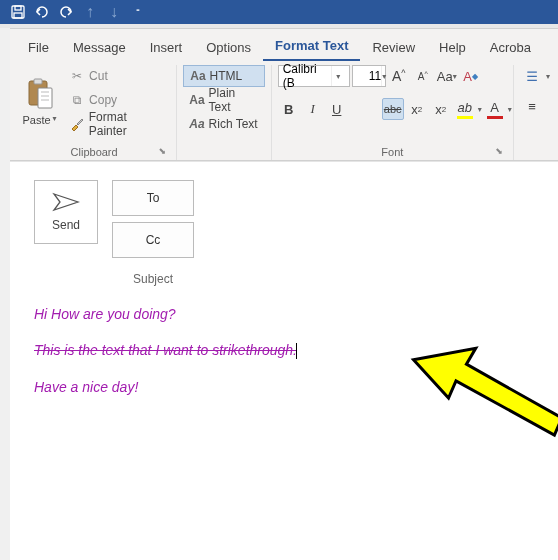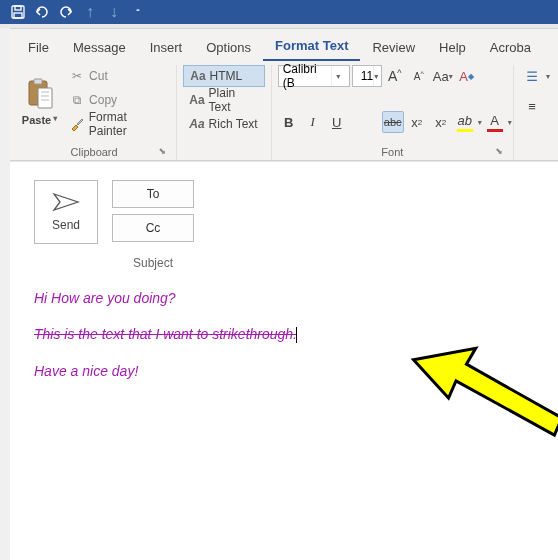--- a/index.html
+++ b/index.html
@@ -16,54 +16,54 @@
 .tab.active { color: #2b579a; border-bottom: 2px solid #2b579a; font-weight: 600; text-align: center; }
 
 .ribbon { display: flex; background: #f3f2f1; border-bottom: 1px solid #d0d0d0; height: 100px; padding: 4px 2px 0 2px; }
 .group { border-right: 1px solid #e0e0e0; padding: 0 6px; display: flex; flex-direction: column; justify-content: space-between; }
 .group-label { text-align: center; font-size: 11px; color: #666; padding: 2px 0; position: relative; }
 .group-label .dialog-launcher { position: absolute; right: 2px; bottom: 2px; width: 12px; height: 12px; font-size: 9px; color: #888; cursor: pointer; }
 .group-body { display: flex; align-items: flex-start; gap: 4px; flex: 1; }
 
 .big-btn { display: flex; flex-direction: column; align-items: center; justify-content: center; width: 44px; height: 70px; cursor: pointer; border-radius: 2px; }
 .big-btn .icon-wrap { height: 40px; display: flex; align-items: center; justify-content: center; }
-.big-btn .label { font-size: 11px; color: #444; display: flex; align-items: flex-start; gap: 2px; font-weight: bold; }
+.big-btn .label { font-size: 11px; color: #444; display: flex; align-items: flex-start; gap: 2px; }
 .caret { font-size: 8px; color: #666; }
 
 .small-stack { display: flex; flex-direction: column; gap: 2px; }
 .small-btn { display: flex; align-items: center; gap: 4px; font-size: 12px; color: #888; padding: 2px 4px; cursor: pointer; height: 22px; }
 .small-btn.enabled { color: #444; }
 .small-btn .sicon { width: 16px; height: 16px; display: flex; align-items: center; justify-content: center; }
 
 .format-stack { display: flex; flex-direction: column; gap: 2px; }
 .format-option { font-size: 12px; color: #444; padding: 3px 6px; cursor: pointer; height: 22px; display: flex; align-items: center; }
 .format-option.selected { background: #d0e0f0; border: 1px solid #9ab8d8; }
 .format-option .aa { font-weight: 600; margin-right: 4px; color: #666; }
 
 .font-row1 { display: flex; align-items: center; gap: 2px; margin-bottom: 4px; }
 .font-row2 { display: flex; align-items: center; gap: 2px; }
 .combo { border: 1px solid #bbb; background: #fff; font-size: 12px; height: 22px; display: flex; align-items: center; }
 .font-name { width: 72px; padding: 0 4px; }
-.font-size { width: 30px; padding: 0 8px; }
+.font-size { width: 30px; padding: 0 16px; }
 .combo .dd { width: 14px; text-align: center; font-size: 8px; color: #666; border-left: 1px solid #eee; height: 100%; display: flex; align-items: center; justify-content: center; cursor: pointer; }
 .ib { width: 22px; height: 22px; display: flex; align-items: center; justify-content: center; font-size: 13px; cursor: pointer; color: #444; border-radius: 2px; }
 .ib.active { background: #cfe0f0; border: 1px solid #9ab8d8; margin-left: 32px; }
 .grow-a { font-size: 14px; }
 .shrink-a { font-size: 10px; }
 .sup-a { font-size: 9px; position: relative; top: -3px; }
 .colorbar { width: 16px; height: 3px; display: block; margin-top: 1px; }
 
 .last-group .ib { width: 24px; }
 
 .compose { background: #fff; height: 406px; padding: 18px 12px 12px 24px; border-top: 1px solid #e5e5e5; }
 .header-area { display: flex; gap: 14px; margin-bottom: 20px; }
 .send-btn { width: 64px; height: 64px; border: 1px solid #bbb; display: flex; flex-direction: column; align-items: center; justify-content: center; cursor: pointer; gap: 6px; }
 .send-btn svg { stroke: #555; fill: none; }
 .fields { display: flex; flex-direction: column; gap: 6px; }
-.chip { width: 82px; height: 28px; border: 1px solid #bbb; display: flex; align-items: center; justify-content: center; font-size: 12px; color: #333; cursor: pointer; background: #fdfdfd; }
+.chip { width: 82px; height: 36px; border: 1px solid #bbb; display: flex; align-items: center; justify-content: center; font-size: 12px; color: #333; cursor: pointer; background: #fdfdfd; }
 .subject-label { font-size: 12px; color: #666; text-align: center; margin-top: 8px; width: 82px; }
 
 .body-text { font-size: 14px; color: #a21caf; font-style: italic; }
 .body-text p { margin-bottom: 20px; }
 .strike { text-decoration: line-through; display: inline-block; }
 .cursor { display: inline-block; width: 1px; height: 16px; background: #000; vertical-align: middle; margin-left: -1px; }
 
 .arrow-annotation { position: absolute; left: 405px; top: 345px; pointer-events: none; }
 </style>
 </head>
@@ -165,21 +165,21 @@
             </div>
         <div class="format-option">
               <span class="aa" style="font-style:italic">Aa</span>
               <span>Rich Text</span>
             </div>
       </div>
     </div>
   </div>
 
   <div class="group" style="min-width:230px">
-    <div class="group-body" style="flex-direction:column;gap:20px;">
+    <div class="group-body" style="flex-direction:column;gap:7px;">
       <div class="font-row1">
         <div class="combo font-name">
               <span>Calibri (B</span>
               <span class="dd">▾</span>
             </div>
         <div class="combo font-size">
               <span>11</span>
               <span class="dd">▾</span>
             </div>
         <div class="ib">

